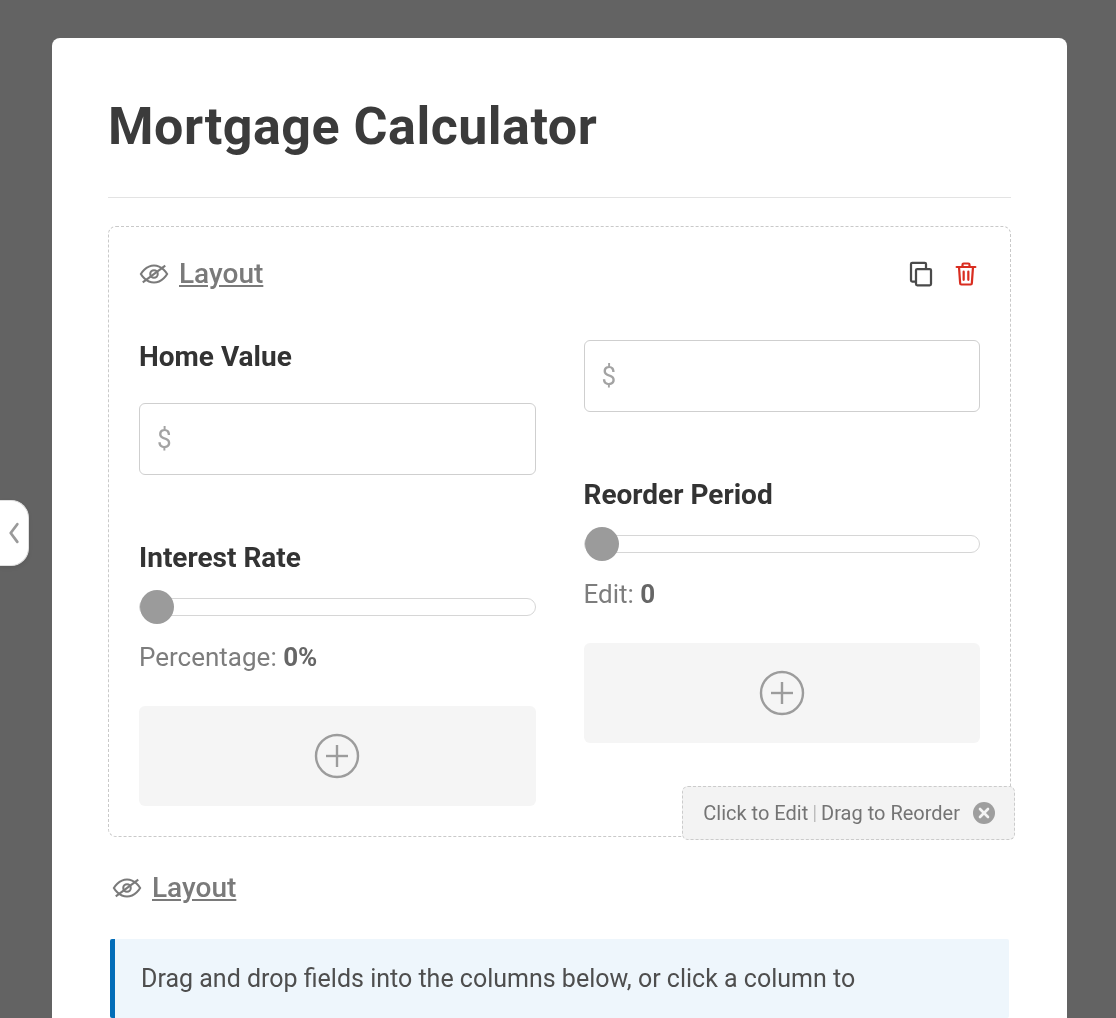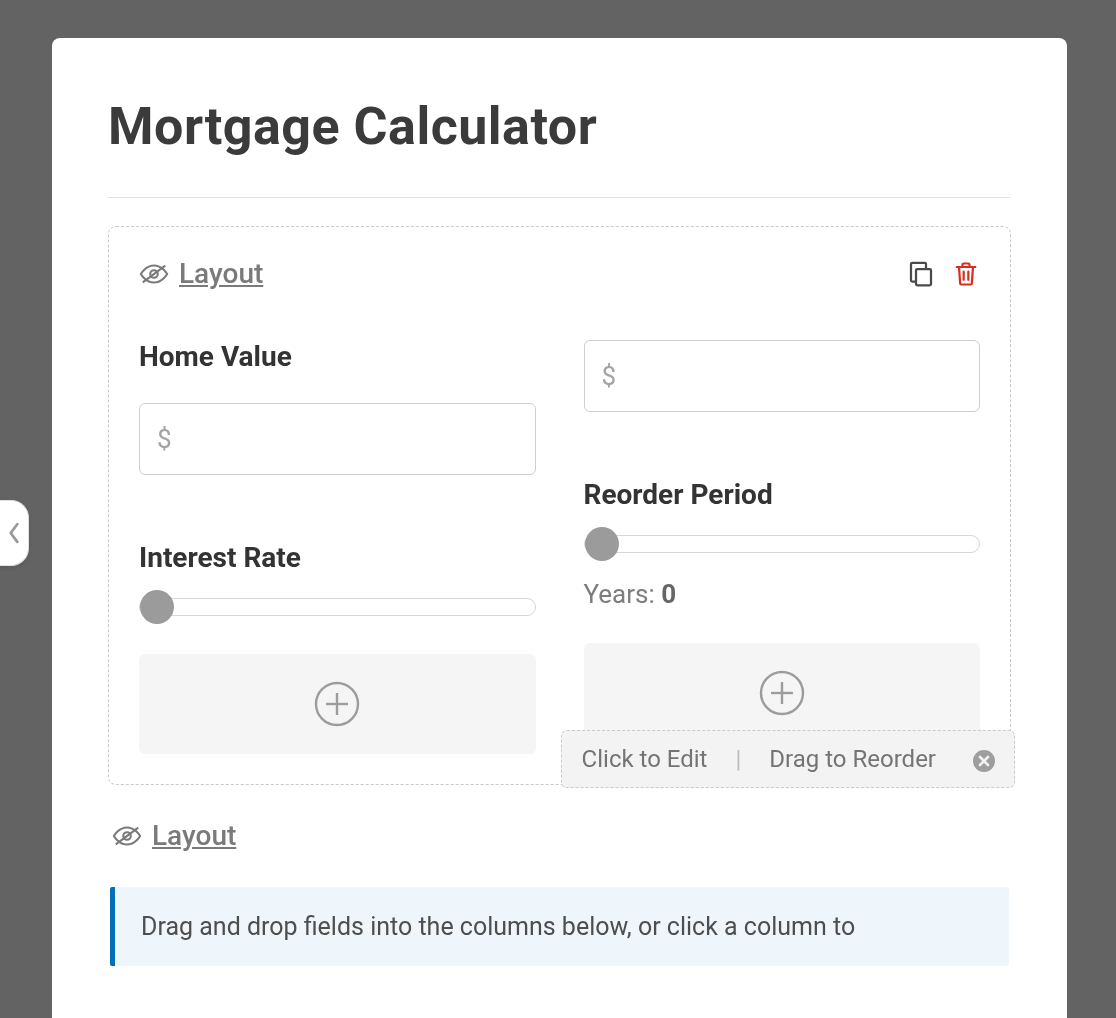--- a/index.html
+++ b/index.html
@@ -176,22 +176,22 @@
     .tooltip {
       position: absolute;
       right: -5px;
       bottom: -4px;
       background: #f3f3f3;
       border: 1px dashed #cbcbcb;
       border-radius: 6px;
       padding: 14px 18px 14px 20px;
       display: flex;
       align-items: flex-end;
-      gap: 28px;
-      font-size: 24px;
+      gap: 4px;
+      font-size: 20px;
       color: #747474;
     }
     .tooltip .divider {
       color: #bdbdbd;
     }
     .tooltip .close {
       width: 24px;
       height: 24px;
       cursor: pointer;
       margin-left: 8px;
@@ -269,20 +269,23 @@
       <div class="col">
         <div class="field-label">Home Value</div>
         <div class="currency-input">
           <span class="prefix">$</span>
           <input type="text" value="" style="">
         </div>
 
         <div class="slider-field">
           <div class="field-label">Interest Rate</div>
           <input type="range" min="0" max="100" class="slider" value="0" style="">
+          <div class="slider-readout">
+            <span>Percentage: </span><span class="val">0%</span>
+          </div>
         </div>
 
         <div class="add-slot">
           <svg class="plus-circle" viewBox="0 0 46 46" fill="none" stroke="#9c9c9c" stroke-width="2.4">
             <circle cx="23" cy="23" r="21"></circle>
             <line x1="23" y1="12" x2="23" y2="34"></line>
             <line x1="12" y1="23" x2="34" y2="23"></line>
           </svg>
         </div>
       </div>
@@ -290,21 +293,21 @@
       <div class="col">
         <div class="currency-input">
           <span class="prefix">$</span>
           <input type="text" value="" style="">
         </div>
 
         <div class="slider-field">
           <div class="field-label">Reorder Period</div>
           <input type="range" min="0" max="100" class="slider" value="0" style="">
           <div class="slider-readout">
-            <span>Years: </span><span class="val">0</span>
+            <span>Edit: </span><span class="val">0</span>
           </div>
         </div>
 
         <div class="add-slot">
           <svg class="plus-circle" viewBox="0 0 46 46" fill="none" stroke="#9c9c9c" stroke-width="2.4">
             <circle cx="23" cy="23" r="21"></circle>
             <line x1="23" y1="12" x2="23" y2="34"></line>
             <line x1="12" y1="23" x2="34" y2="23"></line>
           </svg>
         </div>

